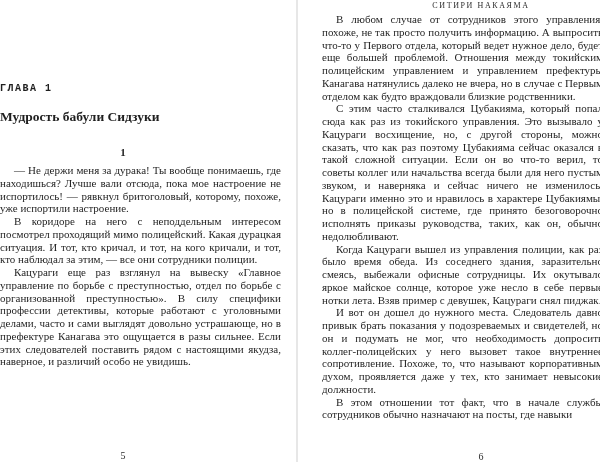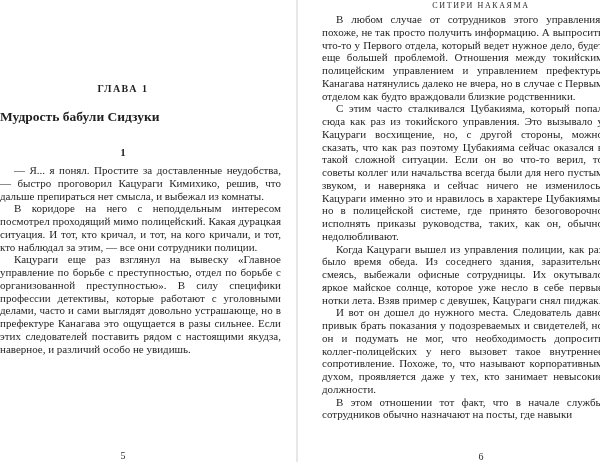--- a/index.html
+++ b/index.html
@@ -22,24 +22,24 @@
     top: 0;
     width: 2px;
     height: 462px;
     background: #e7e7e7;
   }
   .chapter-label {
     position: absolute;
     left: 0;
     top: 83px;
     width: 246px;
-    text-align: center;
     font-weight: bold;
     font-size: 10px;
     letter-spacing: 1.5px;
+    font-family: Liberation Mono, monospace;
   }
   .chapter-title {
     position: absolute;
     left: 0;
     top: 109px;
     width: 246px;
     text-align: left;
     font-weight: bold;
     font-size: 13.5px;
   }
@@ -107,21 +107,21 @@
 
 <div class="spread">
 
   <div class="divider"></div>
 
   <section>
     <div class="chapter-label">ГЛАВА 1</div>
     <div class="chapter-title">Мудрость бабули Сидзуки</div>
     <div class="section-number">1</div>
     <div class="body-text left-body">
-        <p>— Я... я понял. Простите за доставленные неудобства, — быстро проговорил Кацураги Кимихико, решив, что дальше препираться нет смысла, и выбежал из комнаты.</p>
+        <p>— Не держи меня за дурака! Ты вообще понимаешь, где находишься? Лучше вали отсюда, пока мое настроение не испортилось! — рявкнул бритоголовый, которому, похоже, уже испортили настроение.</p>
         <p>В коридоре на него с неподдельным интересом посмотрел проходящий мимо полицейский. Какая дурацкая ситуация. И тот, кто кричал, и тот, на кого кричали, и тот, кто наблюдал за этим, — все они сотрудники полиции.</p>
         <p>Кацураги еще раз взглянул на вывеску «Главное управление по борьбе с преступностью, отдел по борьбе с организованной преступностью». В силу специфики профессии детективы, которые работают с уголовными делами, часто и сами выглядят довольно устрашающе, но в префектуре Канагава это ощущается в разы сильнее. Если этих следователей поставить рядом с настоящими якудза, наверное, и различий особо не увидишь.</p>
       </div>
     <div class="page-number left-num">5</div>
   </section>
 
   <section>
     <div class="running-header">СИТИРИ НАКАЯМА</div>
     <div class="body-text right-body">
         <p>В любом случае от сотрудников этого управления, похоже, не так просто получить информацию. А выпросить что-то у Первого отдела, который ведет нужное дело, будет еще большей проблемой. Отношения между токийским полицейским управлением и управлением префектуры Канагава натянулись далеко не вчера, но в случае с Первым отделом как будто враждовали близкие родственники.</p>

